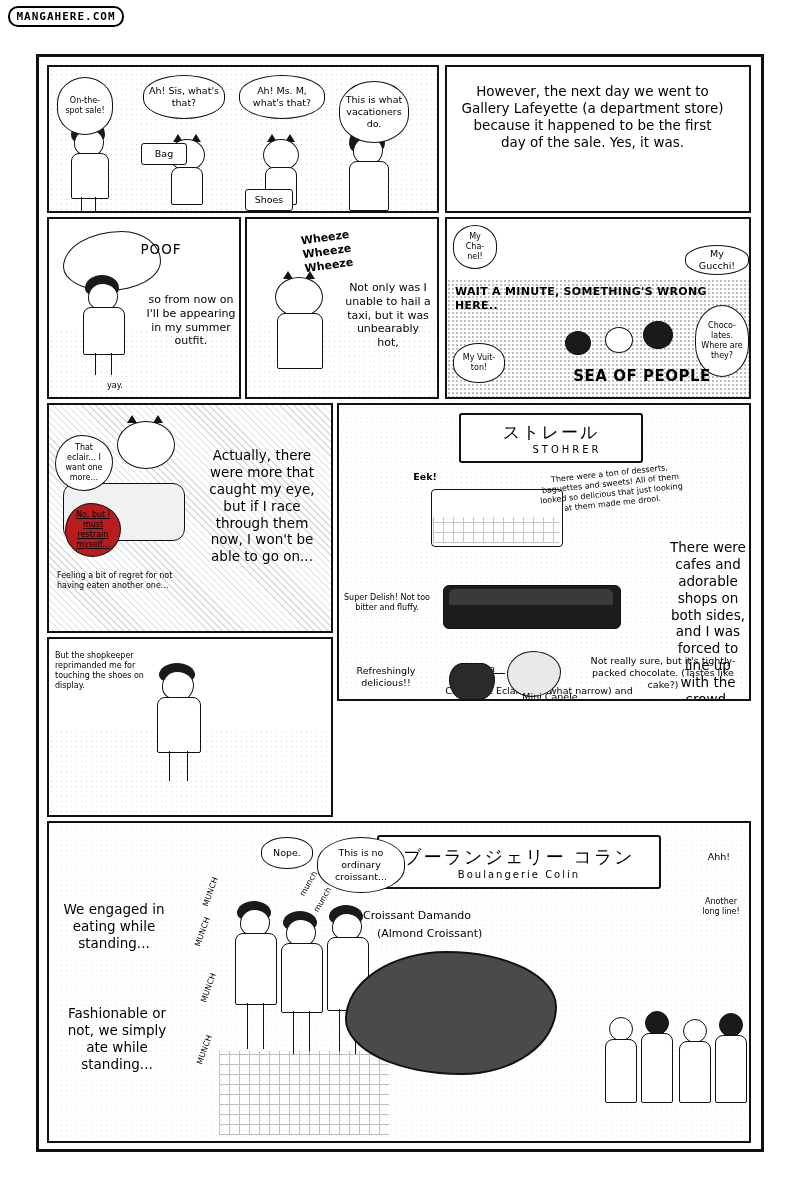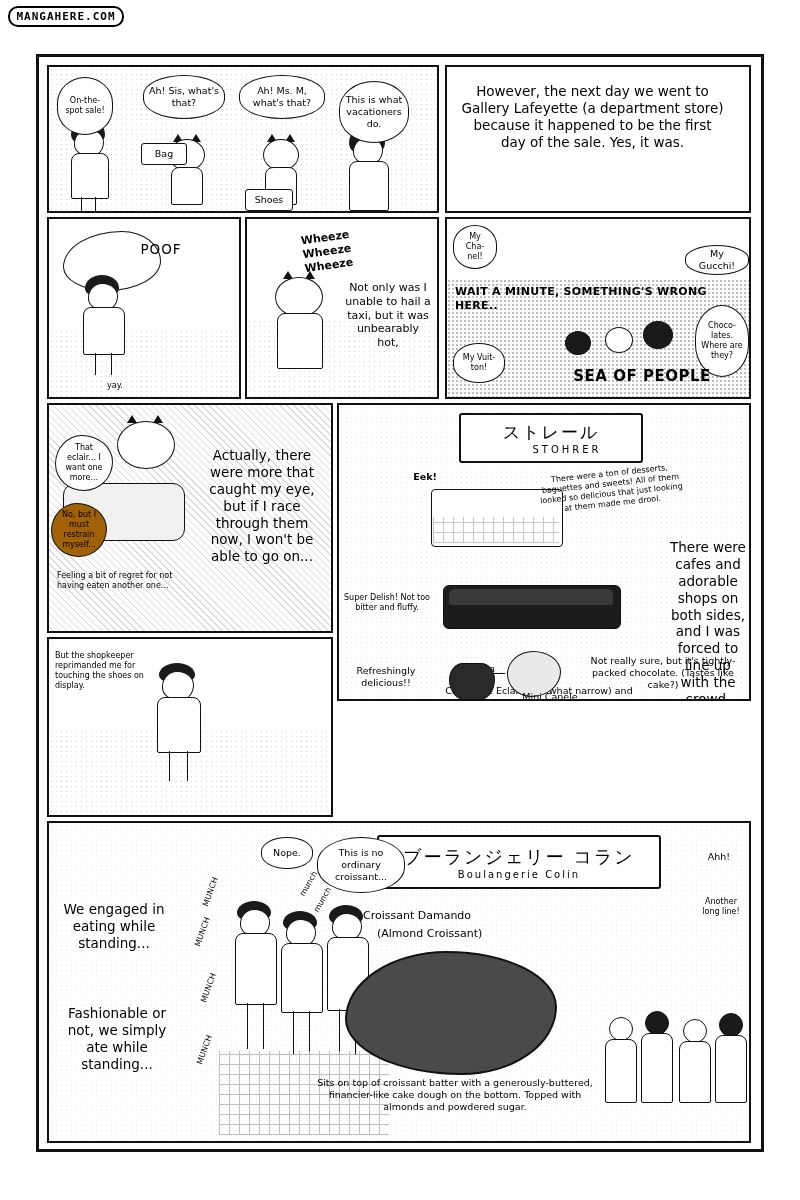--- a/index.html
+++ b/index.html
@@ -271,20 +271,21 @@
       <div class="art" style="left:14px;top:12px;width:96px;height:58px;border:1.6px solid #111;border-radius:60% 40% 55% 45% / 60% 50% 50% 40%;background:#fff;"></div>
       <div class="freetext hand lg" style="left:72px; top:22px; width:80px; font-weight:normal; letter-spacing:1px;">POOF</div>
       <div class="figure" style="left:34px;top:56px;">
         <div class="hair" style="left:2px;top:0;width:34px;height:22px;"></div>
         <div class="head" style="left:5px;top:8px;width:28px;height:26px;"></div>
         <div class="body-t" style="left:0;top:32px;width:40px;height:46px;"></div>
         <div class="leg" style="left:12px;top:78px;height:22px;"></div>
         <div class="leg" style="left:28px;top:78px;height:22px;"></div>
       </div>
       <div class="freetext hand tiny" style="left:44px; top:162px; width:44px;">yay.</div>
+      <div class="freetext hand md" style="left:96px; top:74px; width:92px;">so from now on I'll be appearing in my summer outfit.</div>
     </div>
 
     <div class="panel" style="left:206px; top:160px; width:194px; height:182px;">
       <div class="art screen-soft" style="left:0;top:100px;width:194px;height:82px;"></div>
       <div class="freetext hand md" style="left:34px; top:12px; width:92px; transform:rotate(-8deg); font-weight:bold;">Wheeze Wheeze Wheeze</div>
       <div class="figure" style="left:28px;top:58px;">
         <div class="cat-ear" style="left:8px;top:-6px;"></div>
         <div class="cat-ear" style="left:30px;top:-6px;"></div>
         <div class="cat-head" style="left:0;top:0;width:46px;height:38px;"></div>
         <div class="body-t" style="left:2px;top:36px;width:44px;height:54px;"></div>
@@ -319,21 +320,21 @@
       <div class="freetext hand xl" style="left:120px; top:148px; width:150px; font-weight:bold; letter-spacing:0.5px;">SEA OF PEOPLE</div>
     </div>
 
     <div class="panel" style="left:8px; top:346px; width:286px; height:230px;">
       <div class="art hatch" style="left:0;top:0;width:286px;height:230px;opacity:.35;"></div>
       <div class="art" style="left:14px;top:78px;width:120px;height:56px;border:1.6px solid #111;border-radius:12px;background:#f1f1f1;"></div>
 
       <div class="bubble cloud hand tiny" style="left:6px; top:30px; width:58px; height:56px;">
         <span>That eclair... I want one more...</span>
       </div>
-      <div class="bubble cloud hand tiny nobox" style="left:2px; top:98px; width:56px; height:54px; border:1.4px solid #111; background:#a16207;">
+      <div class="bubble cloud hand tiny nobox" style="left:16px; top:98px; width:56px; height:54px; border:1.4px solid #111; background:#b91c1c;text-decoration:underline;">
         <span>No, but I must restrain myself...</span>
       </div>
 
       <div class="figure" style="left:68px;top:16px;">
         <div class="cat-ear" style="left:10px;top:-6px;"></div>
         <div class="cat-ear" style="left:36px;top:-6px;"></div>
         <div class="cat-head" style="left:0;top:0;width:56px;height:46px;"></div>
       </div>
 
       <div class="freetext hand lg" style="left:150px; top:42px; width:126px;">Actually, there were more that caught my eye, but if I race through them now, I won't be able to go on...</div>
@@ -433,21 +434,20 @@
         <div class="head" style="left:5px;top:8px;width:28px;height:26px;"></div>
         <div class="body-t" style="left:0;top:32px;width:40px;height:72px;"></div>
         <div class="leg" style="left:12px;top:104px;height:46px;"></div>
         <div class="leg" style="left:28px;top:104px;height:46px;"></div>
       </div>
       <div class="art tile" style="left:170px; top:228px; width:170px; height:84px; opacity:.8;"></div>
 
       <div class="freetext hand md" style="left:314px; top:86px; width:190px; text-align:left;">Croissant Damando</div>
       <div class="freetext hand md" style="left:328px; top:104px; width:190px; text-align:left;">(Almond Croissant)</div>
       <div class="croissant" style="left:296px; top:128px; width:208px; height:120px;"></div>
-      <div class="freetext hand sm" style="left:262px; top:254px; width:288px;">Sits on top of croissant batter with a generously-buttered, financier-like cake dough on the bottom. Topped with almonds and powdered sugar.</div>
 
       <div class="freetext hand sm" style="left:648px; top:28px; width:44px;">Ahh!</div>
       <div class="freetext hand tiny" style="left:648px; top:74px; width:48px;">Another long line!</div>
       <div class="figure" style="left:560px;top:188px;">
         <div class="crowd-dot" style="left:0;top:6px;width:22px;height:22px;"></div>
         <div class="body-t" style="left:-4px;top:28px;width:30px;height:62px;"></div>
         <div class="crowd-dot" style="left:36px;top:0;width:22px;height:22px;background:#1a1a1a;"></div>
         <div class="body-t" style="left:32px;top:22px;width:30px;height:68px;"></div>
         <div class="crowd-dot" style="left:74px;top:8px;width:22px;height:22px;"></div>
         <div class="body-t" style="left:70px;top:30px;width:30px;height:60px;"></div>

